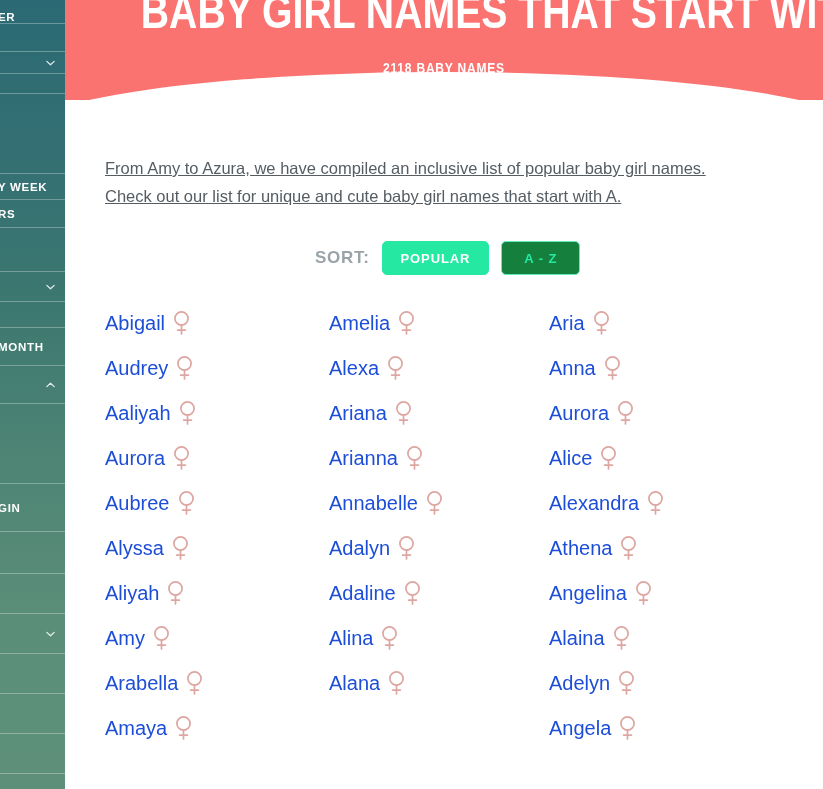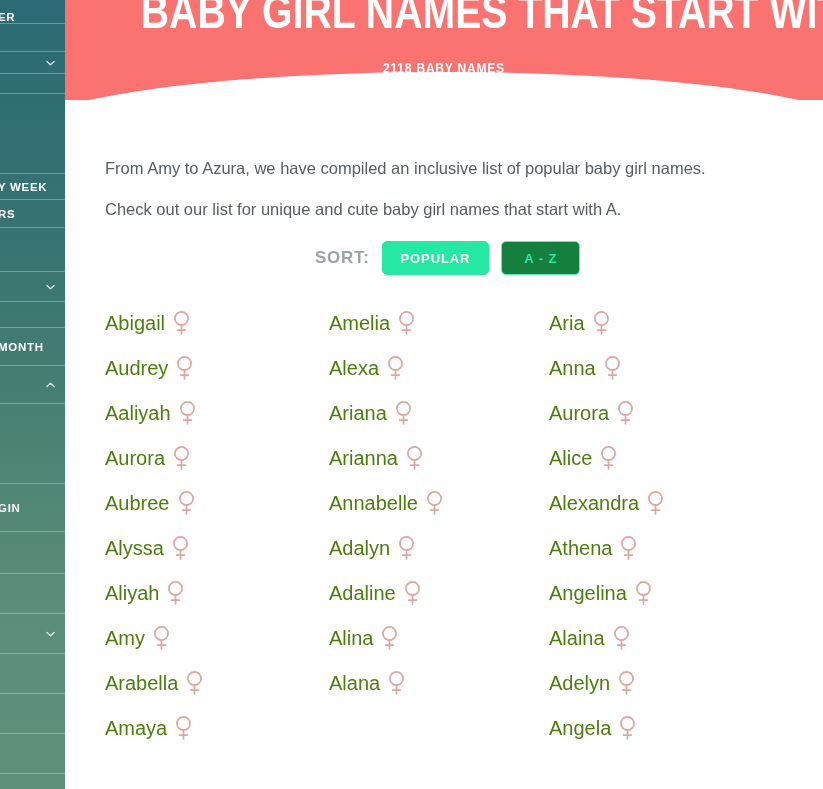--- a/index.html
+++ b/index.html
@@ -59,23 +59,23 @@
     font-size:14px; font-weight:700; letter-spacing:.9px;
     transform:scaleX(0.86); transform-origin:center top;
     white-space:nowrap;
   }
 
   
   #main { position:absolute; left:65px; top:100px; width:758px; height:689px; background:#fff; }
 
   #intro {
     position:absolute; left:40px; top:54px; width:660px;
-    color:#555d63; font-size:16.5px; line-height:28px; font-weight:400;
-  }
-  #intro p + p { margin-top:13px; }
+    color:#555d63; font-size:16.5px; line-height:28px; font-weight:400;text-decoration:underline;
+  }
+  #intro p + p { margin-top:0; }
 
   #sortbar {
     position:absolute; left:250px; top:141px;
     display:flex; align-items:center; gap:12px;
   }
   #sort-label {
     color:#9aa3a8; font-size:17px; font-weight:700; letter-spacing:.7px;
   }
   .sort-btn {
     border-radius:5px; font-size:13px; font-weight:700; letter-spacing:.9px;
@@ -89,21 +89,21 @@
   #names-grid {
     position:absolute; left:40px; top:200px; width:700px;
     display:grid; grid-template-columns:224px 220px 240px;
   }
   .name-col { display:flex; flex-direction:column; }
   .name-item {
     display:flex; align-items:center; gap:7px;
     height:45px; cursor:pointer;
   }
   .name-text {
-    color:#4d7c0f; font-size:20px; font-weight:400; line-height:24px;
+    color:#1d4ed8; font-size:20px; font-weight:400; line-height:24px;
     white-space:nowrap;
   }
   .venus { width:19px; height:26px; flex:0 0 19px; display:block; }
   .venus svg { display:block; width:19px; height:26px; }
 </style>
 </head>
 <body>
 
 <div id="page">
 

